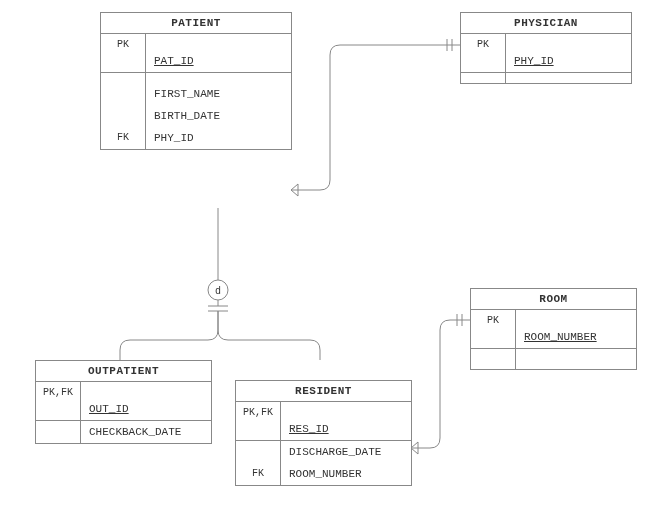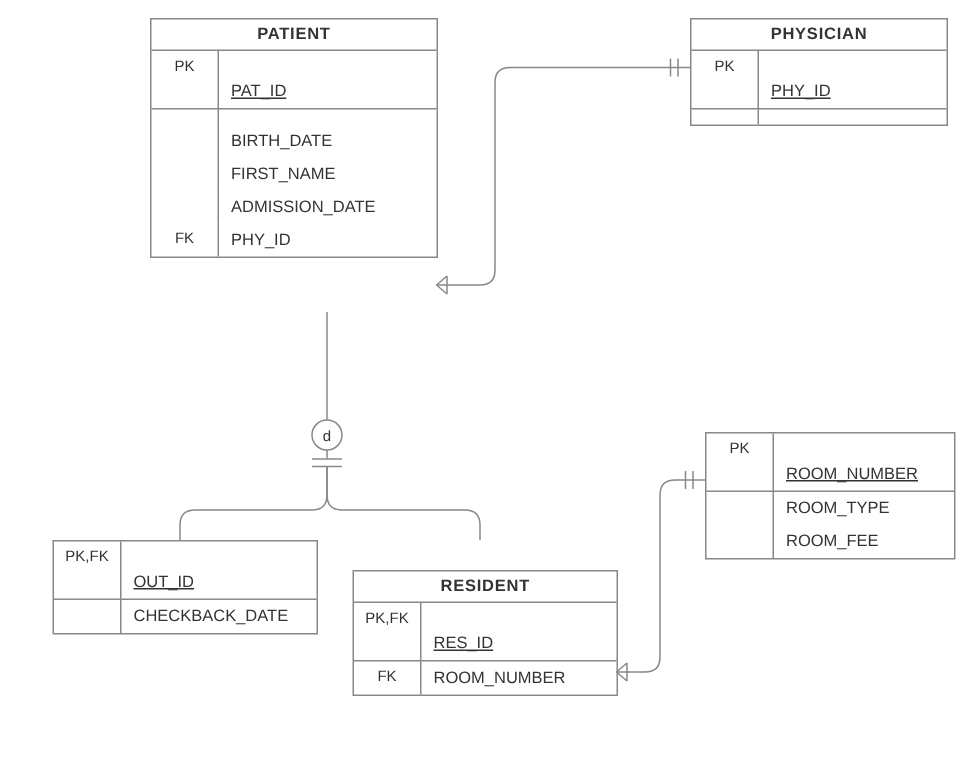--- a/index.html
+++ b/index.html
@@ -6,20 +6,21 @@
     margin: 0;
     font-family: Arial, sans-serif;
     font-size: 11px;
     background: #fff;
     color: #333;
   }
   .canvas {
     position: relative;
     width: 556px;
     height: 511px;
+    font-family: Liberation Mono, monospace;
   }
   .entity {
     position: absolute;
     border: 1px solid #888;
     background: #fff;
   }
   .title {
     text-align: center;
     font-weight: bold;
     border-bottom: 1px solid #888;
@@ -73,29 +74,25 @@
     <div class="rows">
       <div class="row first">
         <div class="key">PK</div>
         <div class="attr u">PAT_ID</div>
       </div>
       <div class="row">
           <div class="key"></div>
         </div>
       <div class="row">
           <div class="key"></div>
-          <div class="attr">BIRTH_DATE</div>
-        </div>
-      <div class="row">
-          <div class="key"></div>
           <div class="attr">FIRST_NAME</div>
         </div>
       <div class="row">
           <div class="key"></div>
-          <div class="attr">ADMISSION_DATE</div>
+          <div class="attr">BIRTH_DATE</div>
         </div>
       <div class="row">
           <div class="key">FK</div>
           <div class="attr">PHY_ID</div>
         </div>
     </div>
   </div>
 
   <div class="entity" style="left:460px; top:12px; width:170px;">
     <div class="title">PHYSICIAN</div>
@@ -104,59 +101,63 @@
         <div class="key">PK</div>
         <div class="attr u">PHY_ID</div>
       </div>
       <div class="row">
           <div class="key"></div>
         </div>
     </div>
   </div>
 
   <div class="entity" style="left:35px; top:360px; width:175px;">
+    <div class="title">OUTPATIENT</div>
     <div class="rows">
       <div class="row first">
         <div class="key">PK,FK</div>
         <div class="attr u">OUT_ID</div>
       </div>
       <div class="row">
           <div class="key"></div>
           <div class="attr">CHECKBACK_DATE</div>
         </div>
     </div>
   </div>
 
   <div class="entity" style="left:235px; top:380px; width:175px;">
     <div class="title">RESIDENT</div>
     <div class="rows">
       <div class="row first">
         <div class="key">PK,FK</div>
         <div class="attr u">RES_ID</div>
       </div>
       <div class="row">
+          <div class="key"></div>
+          <div class="attr">DISCHARGE_DATE</div>
+        </div>
+      <div class="row">
           <div class="key">FK</div>
           <div class="attr">ROOM_NUMBER</div>
         </div>
     </div>
   </div>
 
   <div class="entity" style="left:470px; top:288px; width:165px;">
+    <div class="title">ROOM</div>
     <div class="rows">
       <div class="row first">
         <div class="key">PK</div>
         <div class="attr u">ROOM_NUMBER</div>
       </div>
       <div class="row">
           <div class="key"></div>
-          <div class="attr">ROOM_TYPE</div>
         </div>
       <div class="row">
           <div class="key"></div>
-          <div class="attr">ROOM_FEE</div>
         </div>
     </div>
   </div>
 
   <svg class="conn">
 
     <path d="M291 190 L320 190 Q330 190 330 180 L330 55 Q330 45 340 45 L460 45"></path>
 
     <line x1="298" y1="184" x2="291" y2="190"></line>
       <line x1="298" y1="196" x2="291" y2="190"></line>

